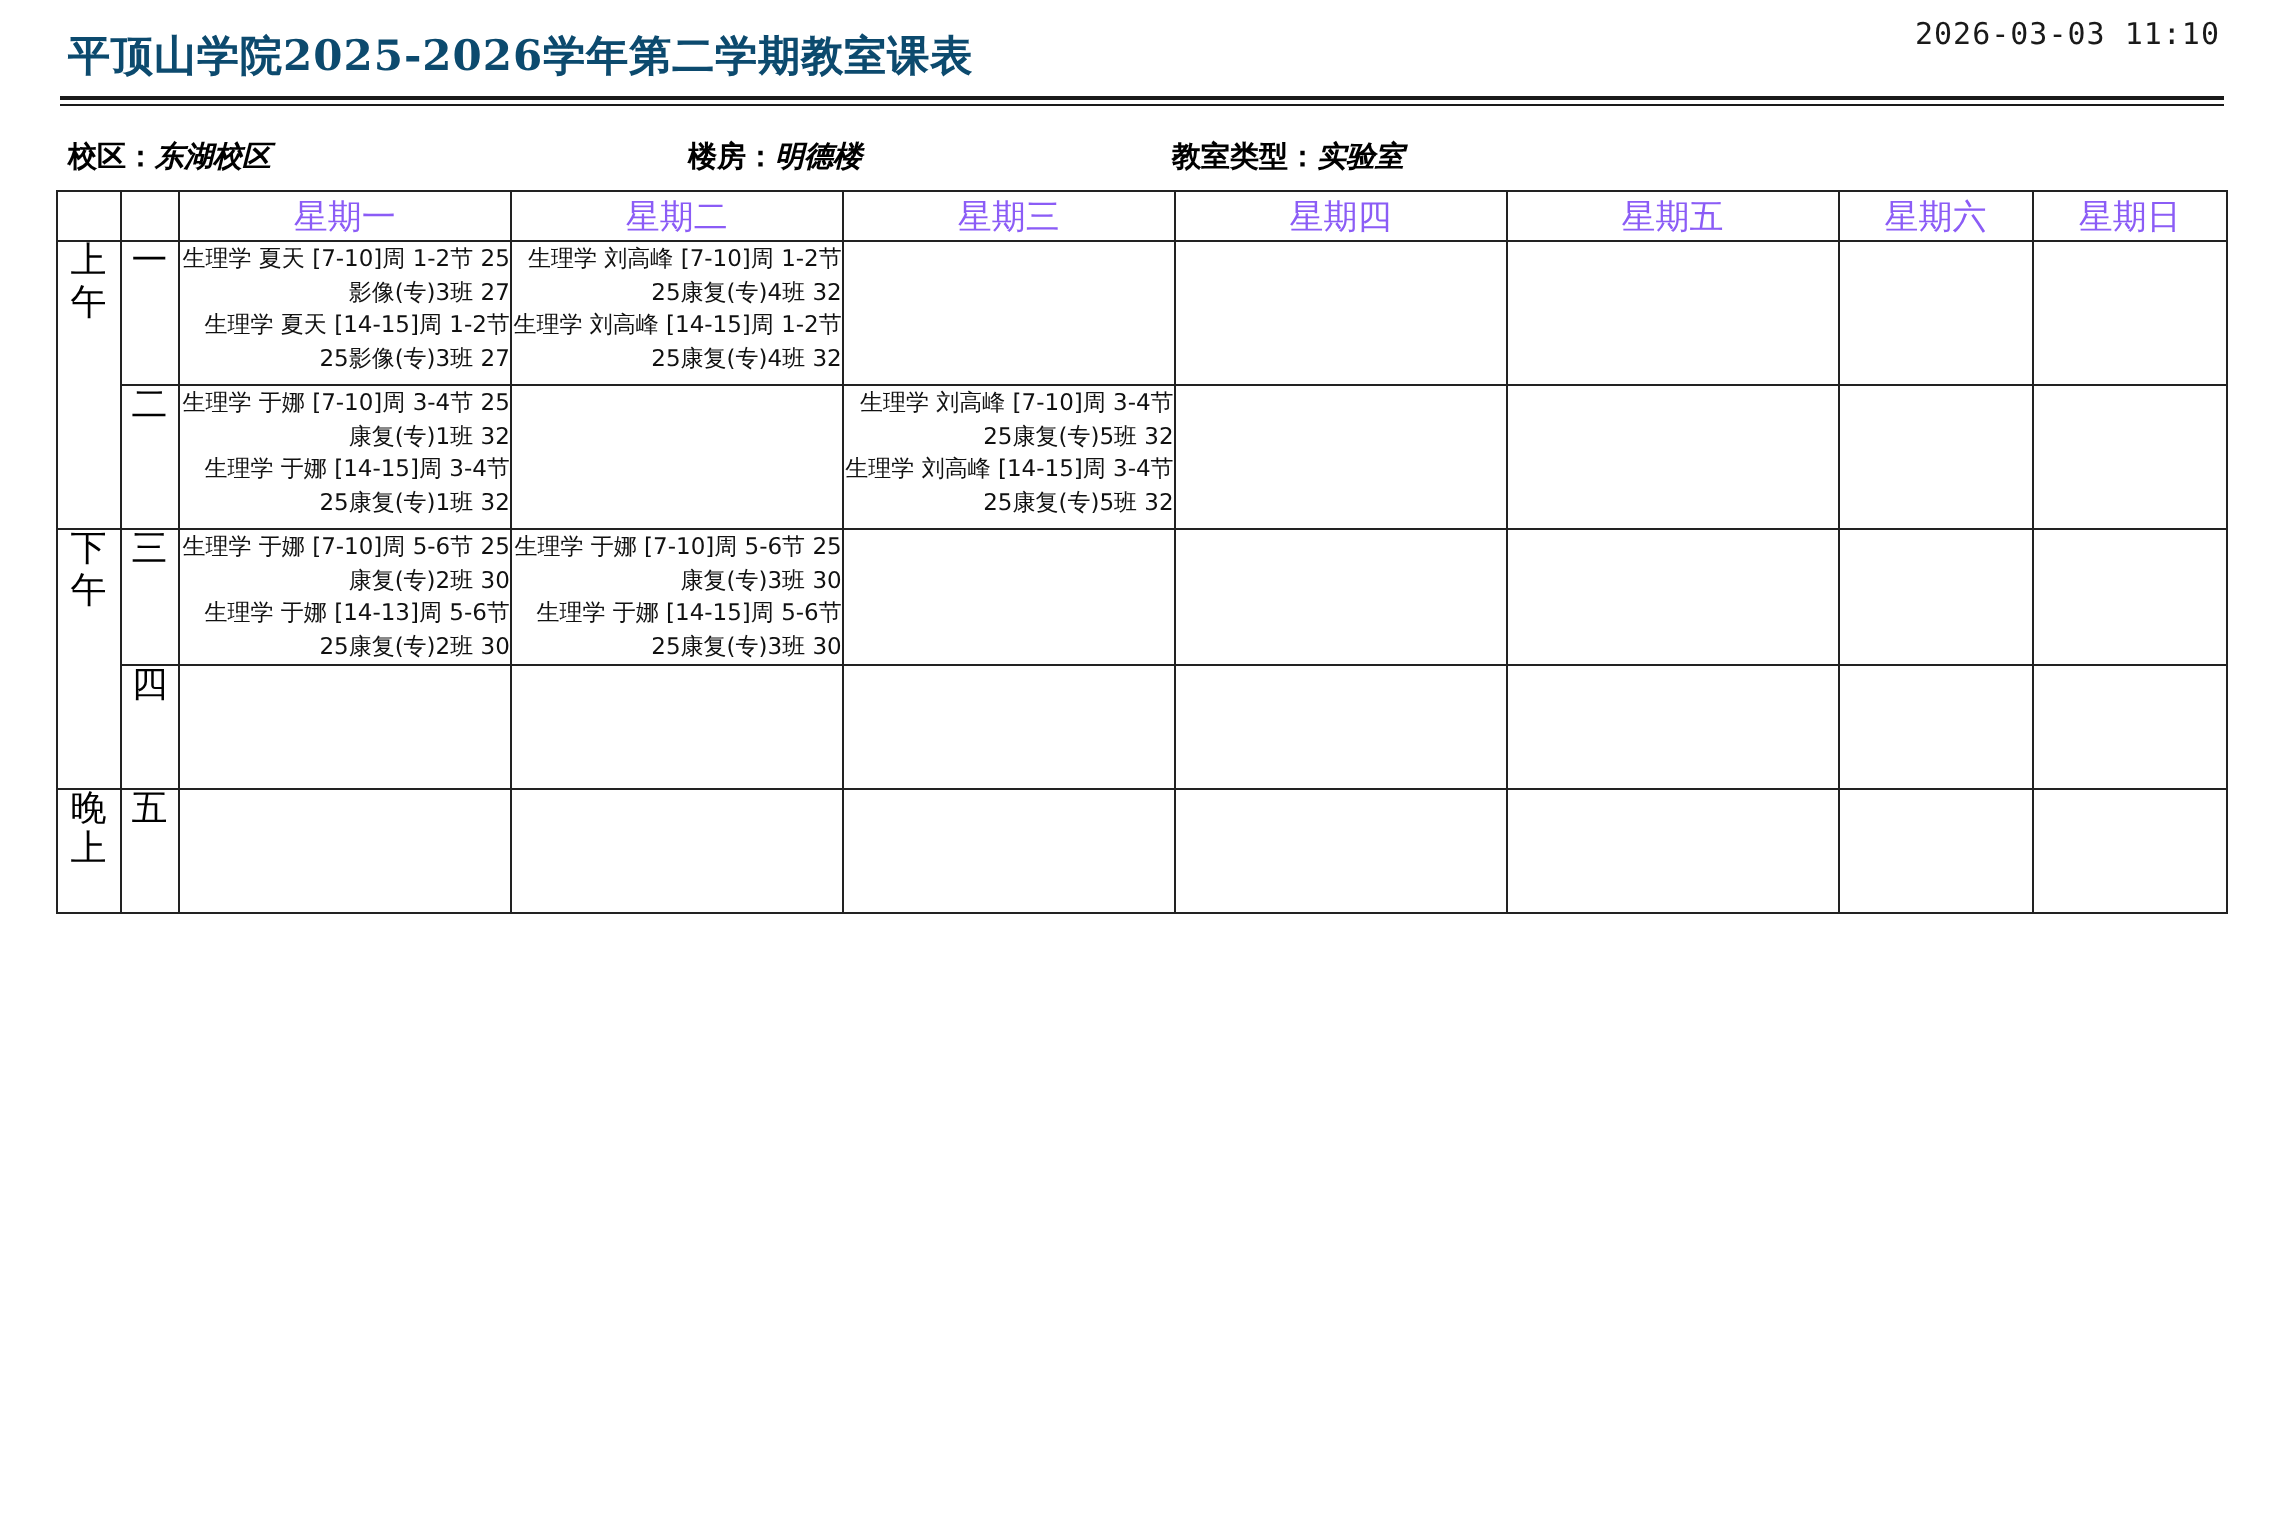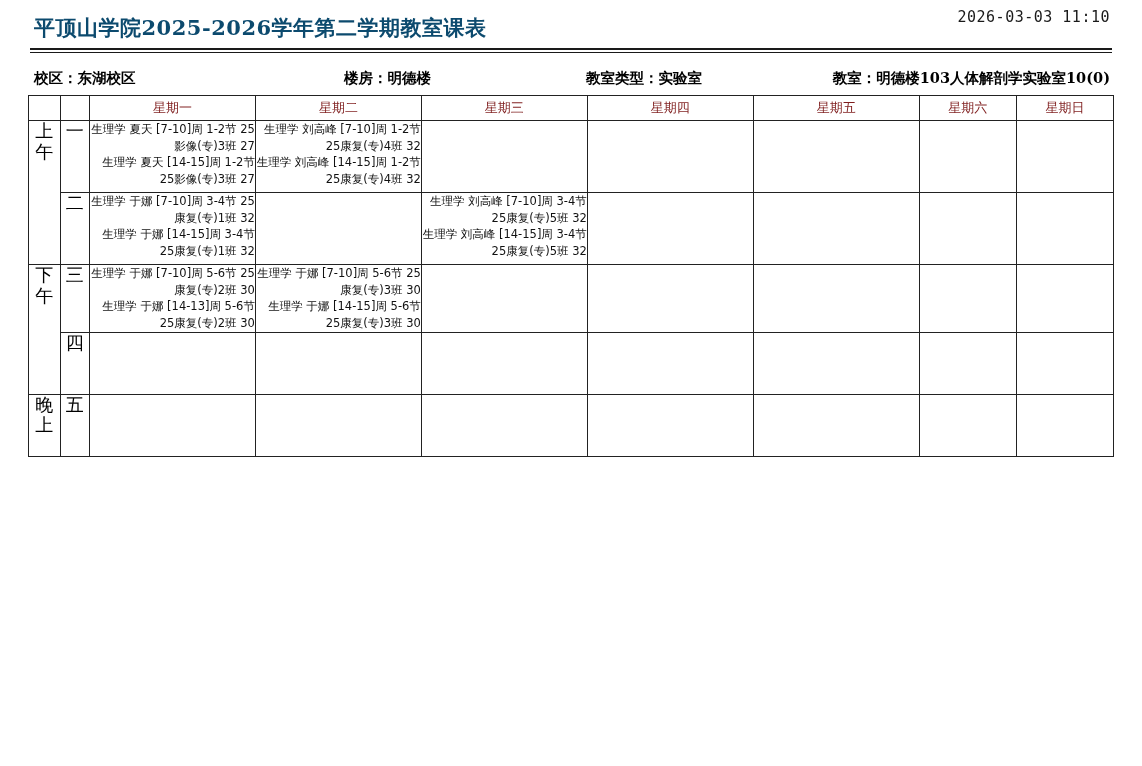--- a/index.html
+++ b/index.html
@@ -63,21 +63,21 @@
     font-size: 14.5px;
     font-weight: bold;
     color: #000;
   }
   .meta-item {
     position: absolute;
     white-space: nowrap;
     top: 4px;
   }
   .meta-item .label { font-weight: bold; }
-  .meta-item .value { font-weight: bold; }
+  .meta-item .value { font-weight: bold; font-style: italic; }
   .meta-campus { left: 6px; }
   .meta-building { left: 316px; }
   .meta-roomtype { left: 558px; }
   .meta-room { right: 4px; }
 
   table.schedule {
     border-collapse: collapse;
     width: 1086px;
     margin-top: 2px;
     table-layout: fixed;
@@ -86,23 +86,23 @@
   table.schedule td {
     border: 1px solid #222;
     vertical-align: top;
     padding: 0;
   }
   table.schedule thead th {
     height: 24px;
     text-align: center;
     vertical-align: middle;
     font-family: "DejaVu Serif", "Liberation Serif", serif;
-    font-size: 13px;
+    font-size: 17px;
     font-weight: normal;
-    color: #7f1d1d;
+    color: #8b5cf6;
   }
   .col-period-outer { width: 28px; }
   .col-period-inner { width: 26px; }
   .col-day { width: 147px; }
   .col-day-narrow { width: 86px; }
 
   td.period-outer, td.period-inner {
     text-align: center;
     vertical-align: middle;
     font-family: "DejaVu Serif", "Liberation Serif", serif;
@@ -148,23 +148,20 @@
 
   <div class="meta-row">
     <div class="meta-item meta-campus">
       <span class="label">校区：</span><span class="value">东湖校区</span>
     </div>
     <div class="meta-item meta-building">
       <span class="label">楼房：</span><span class="value">明德楼</span>
     </div>
     <div class="meta-item meta-roomtype">
       <span class="label">教室类型：</span><span class="value">实验室</span>
-    </div>
-    <div class="meta-item meta-room">
-      <span class="label">教室：</span><span class="value">明德楼103人体解剖学实验室10(0)</span>
     </div>
   </div>
 
   <table class="schedule">
     <colgroup>
       <col class="col-period-outer">
       <col class="col-period-inner">
       <col class="col-day">
       <col class="col-day">
       <col class="col-day">

